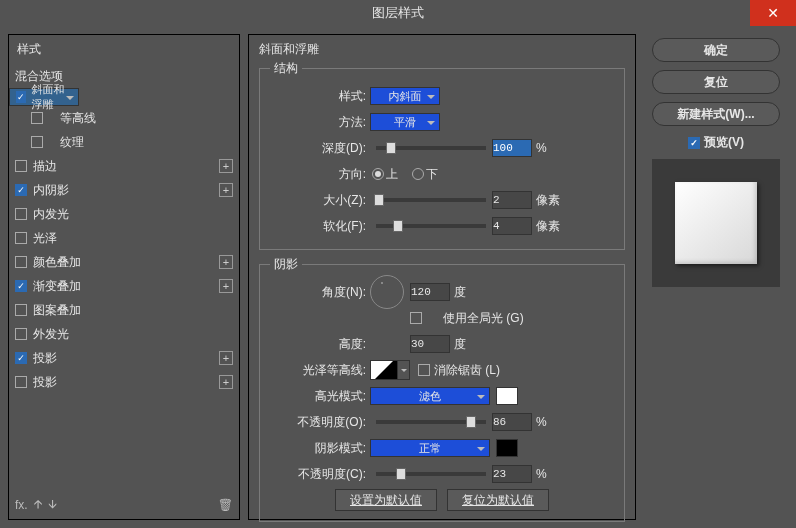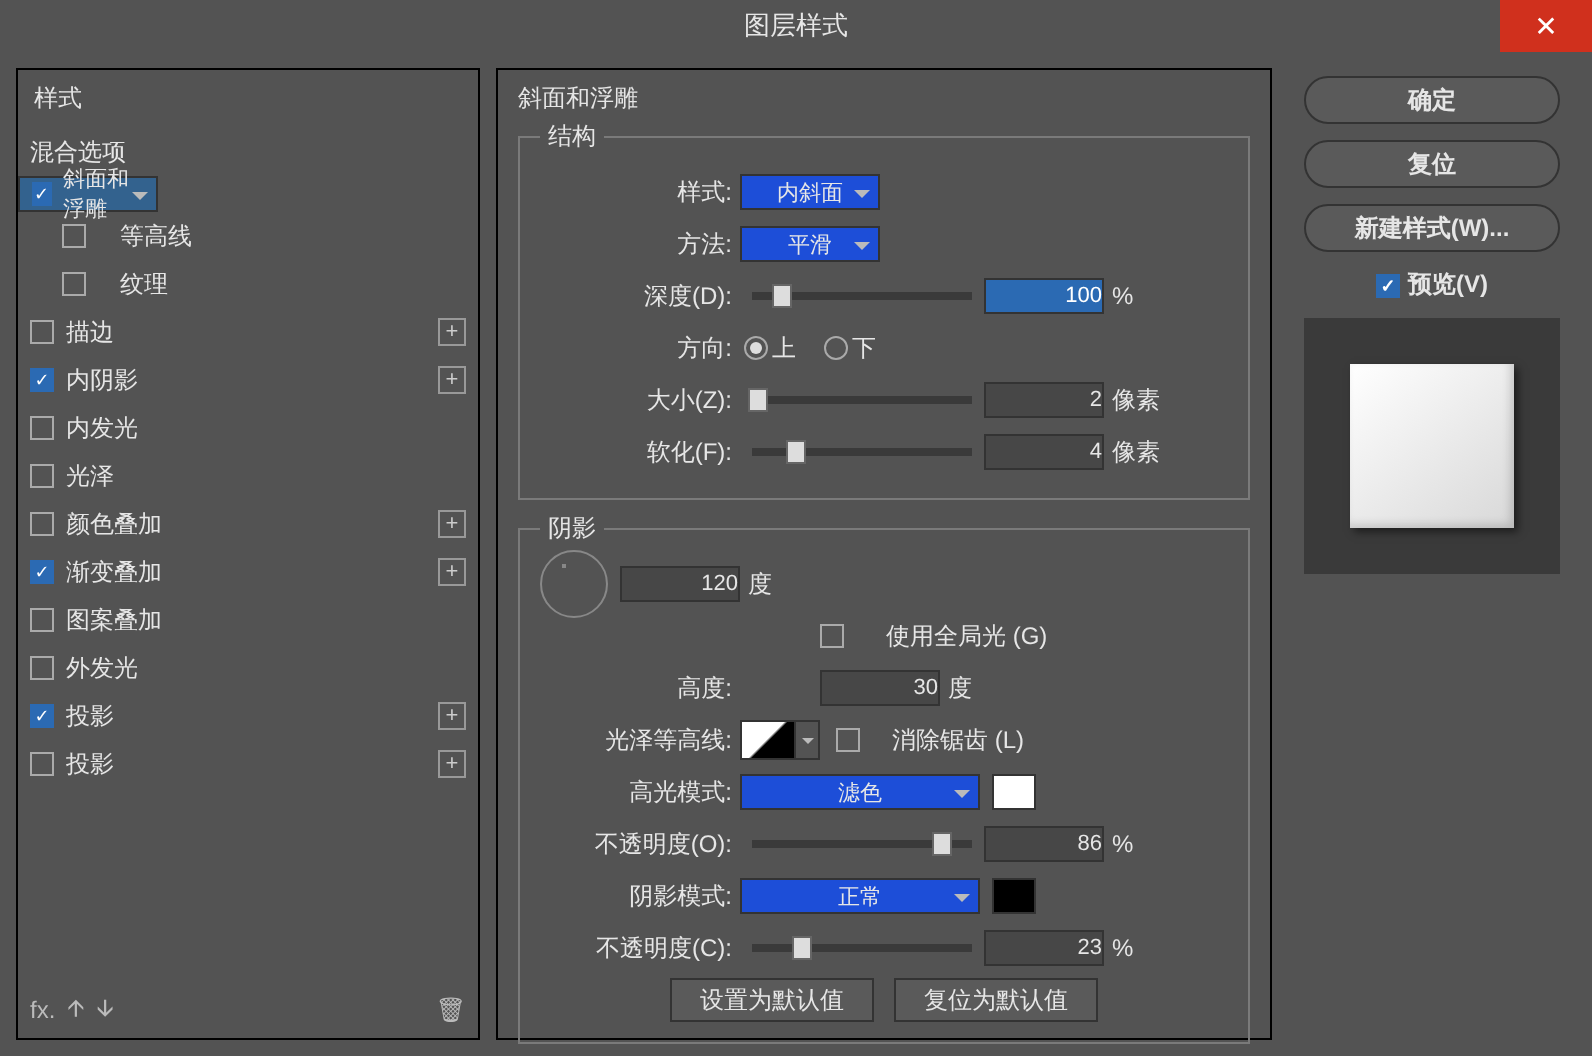--- a/index.html
+++ b/index.html
@@ -23,28 +23,28 @@
   .section-title { margin-bottom: 2px; }
   fieldset { border: 1px solid #7a7a7a; padding: 6px 10px 10px; margin-bottom: 6px; }
   legend { padding: 0 4px; font-size: 12px; }
   .row { display: flex; align-items: center; height: 26px; }
   .row .lab { width: 100px; text-align: right; padding-right: 4px; }
   .sel { width: 70px; height: 18px; background: #1d4ed8; border: 1px solid #333; display:flex; align-items:center; justify-content:center; font-size:11px; position:relative; }
   .sel::after { content:""; position:absolute; right:4px; top:7px; border:4px solid transparent; border-top-color:#bbb; }
   .sel.wide { width: 120px; }
   .slider { width: 110px; height: 4px; background: #3a3a3a; position: relative; margin: 0 6px; }
   .slider .thumb { position:absolute; top:-4px; width:10px; height:12px; background:#ddd; border:1px solid #666; transform:translateX(-50%); }
-  .numbox { width: 60px; height: 18px; background: #474747; border: 1px solid #333; text-align: right; line-height: 16px; font-size: 11px; }
+  .numbox { width: 40px; height: 18px; background: #474747; border: 1px solid #333; text-align: left; line-height: 16px; font-size: 11px; font-family: Liberation Mono, monospace; }
   .numbox.hl { background:#2b6ab3; color:#fff; }
   .unit { margin-left: 4px; }
   .radio { width:12px; height:12px; border:1px solid #aaa; border-radius:50%; display:inline-flex; align-items:center; justify-content:center; margin:0 2px; }
   .radio.on::after { content:""; width:6px; height:6px; border-radius:50%; background:#ddd; }
   .swatch { width:22px; height:18px; border:1px solid #333; margin-left:6px; }
   .btn-row { display:flex; gap:10px; justify-content:center; margin-top:2px; }
-  .btn { border:1px solid #333; background:#5a5a5a; height:22px; padding:0 14px; display:flex; align-items:center; font-size:12px; }
+  .btn { border:1px solid #333; background:#5a5a5a; height:22px; padding:0 14px; display:flex; align-items:center; font-size:12px;text-decoration:underline; }
   .right-panel { width: 144px; display:flex; flex-direction:column; gap:8px; align-items:center; padding:4px 0;font-weight:bold; }
   .rbtn { width:128px; height:24px; border:1px solid #333; border-radius:12px; background:#5a5a5a; display:flex; align-items:center; justify-content:center; font-size:12px; }
   .preview-cb { display:flex; align-items:center; gap:4px; }
   .preview-cb .cb { width:12px; height:12px; background:#2b6ab3; display:inline-flex; align-items:center; justify-content:center; }
   .preview-cb .cb::after { content:"✓"; color:#fff; font-size:9px; }
   .preview-box { width:128px; height:128px; background:#3a3a3a; display:flex; align-items:center; justify-content:center; }
   .preview-box .inner { width:82px; height:82px; background:linear-gradient(140deg,#fff,#d8d8d8); box-shadow: inset -2px -2px 4px rgba(0,0,0,.15), 2px 2px 4px rgba(0,0,0,.5); }
   .angle-wheel { width:34px; height:34px; border:1px solid #888; border-radius:50%; position:relative; margin-right:6px; }
   .angle-wheel::after { content:""; position:absolute; width:2px; height:2px; background:#888; top:6px; left:10px; }
   .gloss-sw { width:28px; height:20px; border:1px solid #333; background:linear-gradient(135deg,#fff 48%,#000 52%); position:relative; }
@@ -184,20 +184,21 @@
             <div class="thumb" style="left:20%"></div>
           </div>
         <div class="numbox">4</div>
         <span class="unit">像素</span>
       </div>
     </fieldset>
 
     <fieldset>
       <legend>阴影</legend>
       <div class="row">
+        <span class="lab">角度(N):</span>
         <div class="angle-wheel"></div>
         <div class="numbox">120</div>
         <span class="unit">度</span>
       </div>
       <div class="row">
         <span class="lab"></span>
         <span style="width:40px"></span>
         <span class="cb" style="width:12px;height:12px;border:1px solid #aaa;display:inline-block"></span>
         <span style="margin-left:21px">使用全局光 (G)</span>
       </div>
@@ -206,21 +207,21 @@
         <span style="width:40px"></span>
         <div class="numbox">30</div>
         <span class="unit">度</span>
       </div>
       <div class="row">
         <span class="lab">光泽等高线:</span>
         <div class="gloss-sw"></div>
         <div class="gloss-dd"></div>
         <span style="width:8px"></span>
         <span style="width:12px;height:12px;border:1px solid #aaa;display:inline-block"></span>
-        <span style="margin-left:16px">消除锯齿 (L)</span>
+        <span style="margin-left:4px">消除锯齿 (L)</span>
       </div>
       <div class="row">
         <span class="lab">高光模式:</span>
         <div class="sel wide">
             <span>滤色</span>
           </div>
         <div class="swatch" style="background:#fff"></div>
       </div>
       <div class="row">
         <span class="lab">不透明度(O):</span>

